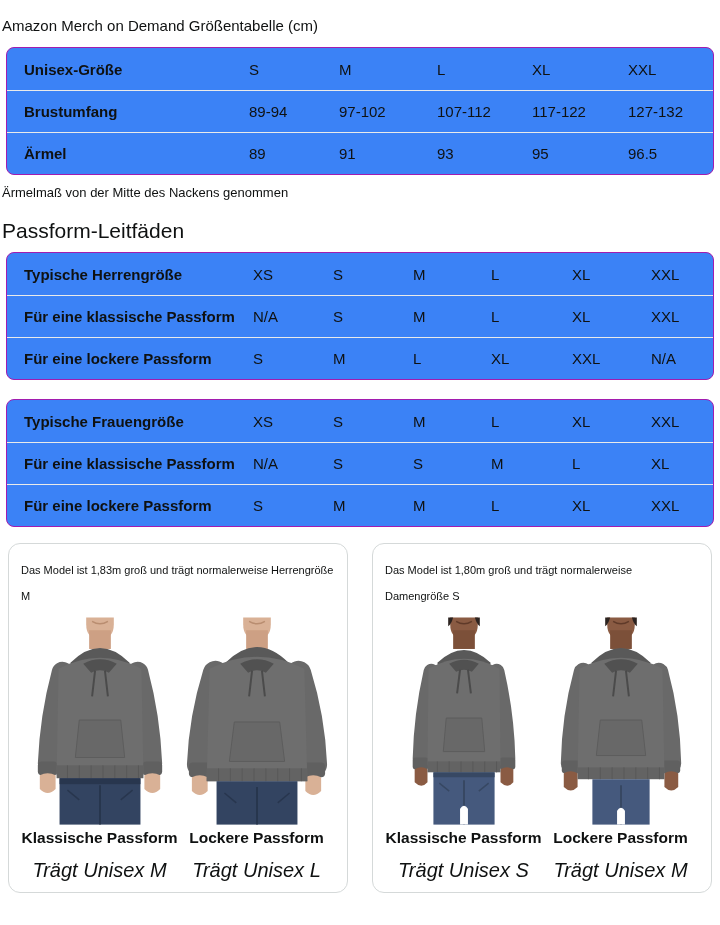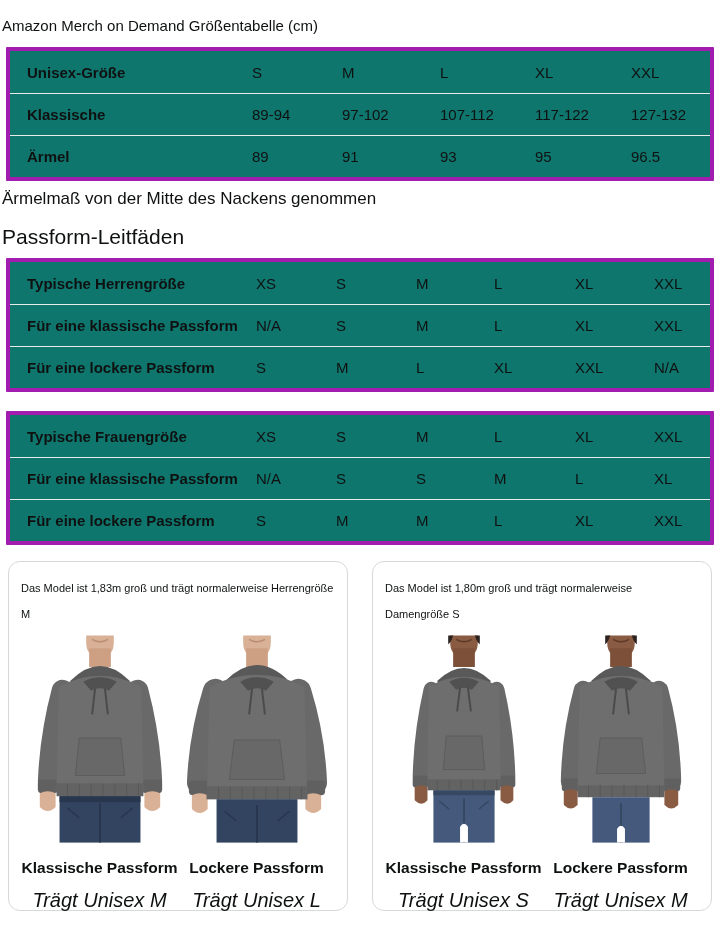--- a/index.html
+++ b/index.html
@@ -11,71 +11,71 @@
     font-family: "Liberation Sans", sans-serif;
     overflow: hidden;
   }
   .page { padding-top: 17px; }
   .title {
     font-size: 15px; font-weight: 400;
     margin: 0 0 13px 2px; line-height: 17px;
   }
   .tbl {
     margin: 0 6px;
-    border: 4px solid #a21caf;
-    border-radius: 1px;
-    background: #0f766e;
+    border: 1px solid #a21caf;
+    border-radius: 8px;
+    background: #3b82f6;
     overflow: hidden;
   }
   .row { display: grid; align-items: center; height: 42px; }
   .row + .row { border-top: 1px solid #e9eaea; }
   .cols5 .row { grid-template-columns: 242px 90px 98px 95px 96px 1fr; }
   .cols6 .row { grid-template-columns: 246px 80px 80px 78px 81px 79px 1fr; }
   .cell { font-size: 15px; white-space: nowrap; }
   .cell.label { font-weight: 700; padding-left: 17px; }
-  .note { font-size: 17px; margin: 10px 0 0 2px; line-height: 15px; }
+  .note { font-size: 13px; margin: 10px 0 0 2px; line-height: 15px; }
   .subtitle {
     font-size: 21px; font-weight: 400;
     margin: 22px 0 13px 2px; line-height: 17px;
   }
   .tbl.gap { margin-top: 19px; }
   .cards { display: flex; gap: 24px; margin: 16px 8px 0; }
   .card {
     flex: 1;
     border: 1px solid #d5d9d9;
     border-radius: 12px;
     height: 350px;
     padding: 13px 12px 10px;
     background: #fff;
   }
   .card-heading { font-size: 11px; font-weight: 400; line-height: 26px; margin: 0; }
   .figures { display: flex; margin-top: 8px; }
   .fig { flex: 1; margin: 0; text-align: center; }
   .model { width: 148px; height: 208px; display: block; margin: 0 auto; }
-  .cap-fit { font-size: 15.5px; font-weight: 700; margin-top: 16px; white-space: nowrap; }
+  .cap-fit { font-size: 15.5px; font-weight: 700; margin-top: 4px; white-space: nowrap; }
   .cap-wears { font-size: 20px; margin-top: 12px; white-space: nowrap; font-style: italic; }
 </style>
 </head>
 <body>
 
 <div class="page">
 
   <h1 class="title">Amazon Merch on Demand Größentabelle (cm)</h1>
 
   <div class="tbl cols5">
     <div class="row">
       <div class="cell label">Unisex-Größe</div>
       <div class="cell">S</div>
       <div class="cell">M</div>
       <div class="cell">L</div>
       <div class="cell">XL</div>
       <div class="cell">XXL</div>
     </div>
     <div class="row">
-      <div class="cell label">Klassische</div>
+      <div class="cell label">Brustumfang</div>
       <div class="cell">89-94</div>
       <div class="cell">97-102</div>
       <div class="cell">107-112</div>
       <div class="cell">117-122</div>
       <div class="cell">127-132</div>
     </div>
     <div class="row">
       <div class="cell label">Ärmel</div>
       <div class="cell">89</div>
       <div class="cell">91</div>

